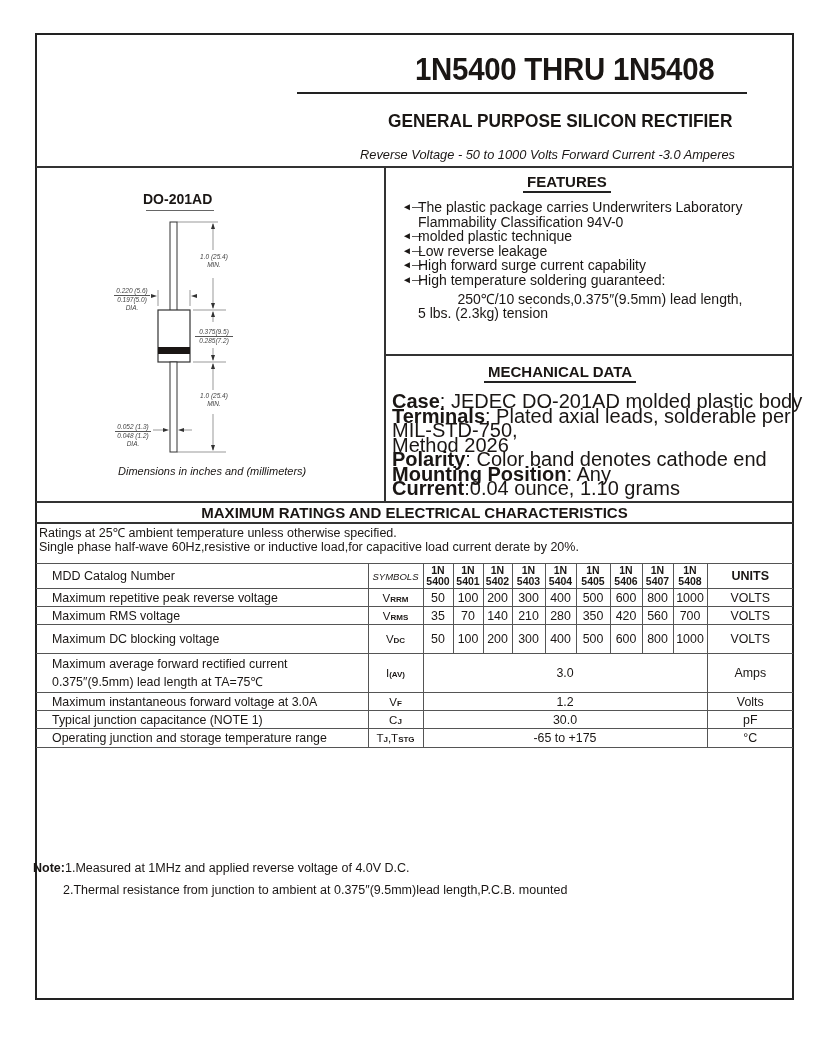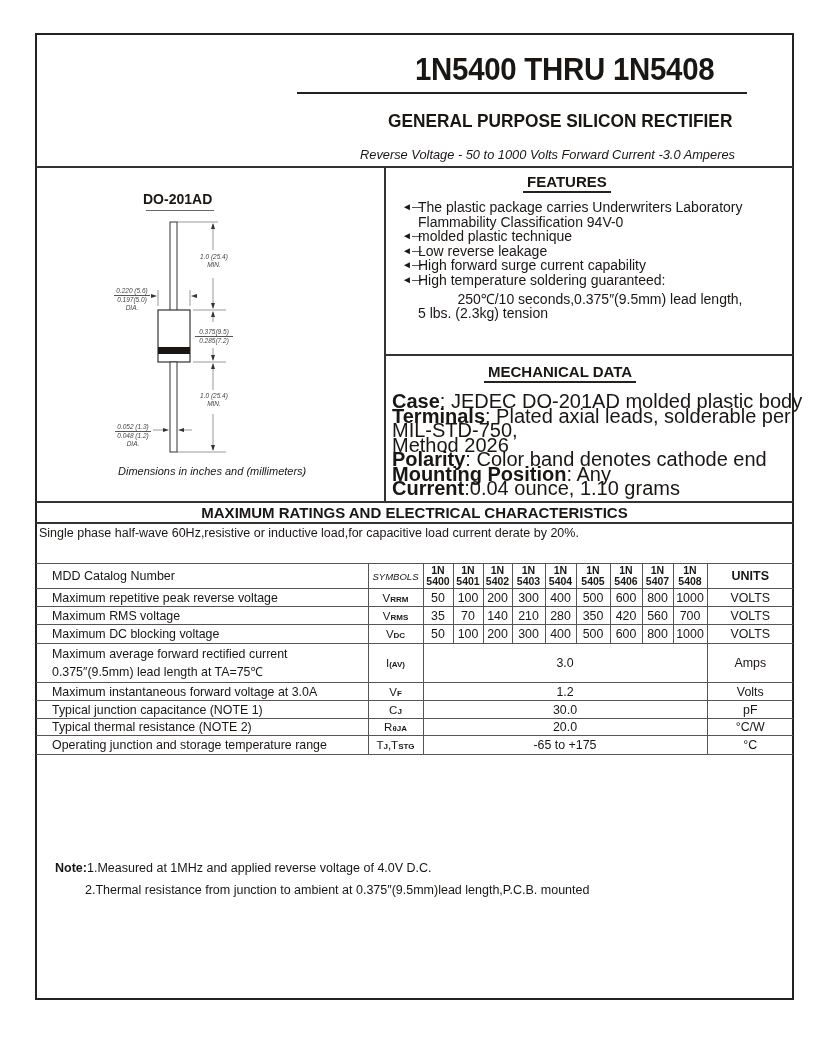--- a/index.html
+++ b/index.html
@@ -27,21 +27,21 @@
   table.spec { position:absolute; left:36px; top:563px; border-collapse:collapse; font-size:12.4px; table-layout:fixed; }
   table.spec td { border:1px solid #555; padding:0; text-align:center; vertical-align:middle; overflow:hidden; }
   table.spec td.param { text-align:left; padding-left:16px; border-left:none; }
   table.spec td.units { border-right:none; }
   .hdr-part { font-size:10.5px; font-weight:bold; line-height:11px; }
   .sym { font-size:11.5px; }
   .sym small { font-size:8px; font-weight:bold; }
   .sym-hdr { font-size:9.5px; font-style:italic; }
   .units-hdr { font-weight:bold; font-size:12.5px; }
   .param-multi { line-height:18.5px; }
-  .notes { position:absolute; left:55px; top:857px; font-size:12.5px; line-height:22px; }
+  .notes { position:absolute; left:33px; top:857px; font-size:12.5px; line-height:22px; }
   .notes .n2 { padding-left:30px; }
 </style>
 </head>
 <body>
 
 <div class="frame"></div>
 
 <div class="title">1N5400 THRU 1N5408</div>
 <div class="title-rule"></div>
 <div class="subtitle">GENERAL PURPOSE SILICON RECTIFIER</div>
@@ -151,20 +151,21 @@
   <div><b>Case</b><span>: JEDEC DO-201AD molded plastic body</span></div>
   <div><b>Terminals</b><span>: Plated axial leads, solderable per MIL-STD-750,</span></div>
   <div>Method 2026</div>
   <div><b>Polarity</b><span>: Color band denotes cathode end</span></div>
   <div><b>Mounting Position</b><span>: Any</span></div>
   <div><b>Current</b><span>:0.04 ounce, 1.10 grams</span></div>
 </div>
 
 <div class="max-title">MAXIMUM RATINGS AND ELECTRICAL CHARACTERISTICS</div>
 <div class="cond">
+  <div>Ratings at 25℃ ambient temperature unless otherwise specified.</div>
   <div>Single phase half-wave 60Hz,resistive or inductive load,for capacitive load current derate by 20%.</div>
 </div>
 
 <table class="spec">
   <colgroup>
     <col style="width:332px">
       <col style="width:55px">
     <col style="width:30px">
       <col style="width:30px">
       <col style="width:29px">
@@ -242,21 +243,21 @@
     <td>140</td>
     <td>210</td>
     <td>280</td>
     <td>350</td>
     <td>420</td>
     <td>560</td>
     <td>700</td>
     <td class="units">VOLTS</td>
   </tr>
 
-  <tr style="height:19px;">
+  <tr style="height:29px;">
     <td class="param">Maximum DC blocking voltage</td>
     <td class="sym"><span>V</span><small>DC</small></td>
     <td>50</td>
     <td>100</td>
     <td>200</td>
     <td>300</td>
     <td>400</td>
     <td>500</td>
     <td>600</td>
     <td>800</td>
@@ -283,26 +284,20 @@
   </tr>
 
 
   <tr style="height:18px;">
     <td class="param">Typical junction capacitance (NOTE 1)</td>
     <td class="sym"><span>C</span><small>J</small></td>
     <td colspan="9">30.0</td>
     <td class="units">pF</td>
   </tr>
 
-  <tr style="height:17px;">
-    <td class="param">Typical thermal resistance (NOTE 2)</td>
-    <td class="sym"><span>R</span><small>θJA</small></td>
-    <td colspan="9">20.0</td>
-    <td class="units">°C/W</td>
-  </tr>
 
   <tr style="height:19px;">
     <td class="param">Operating junction and storage temperature range</td>
     <td class="sym"><span>T</span><small>J</small><span>,T</span><small>STG</small></td>
     <td colspan="9">-65 to +175</td>
     <td class="units">°C</td>
   </tr>
 </tbody>
   </table>
 

